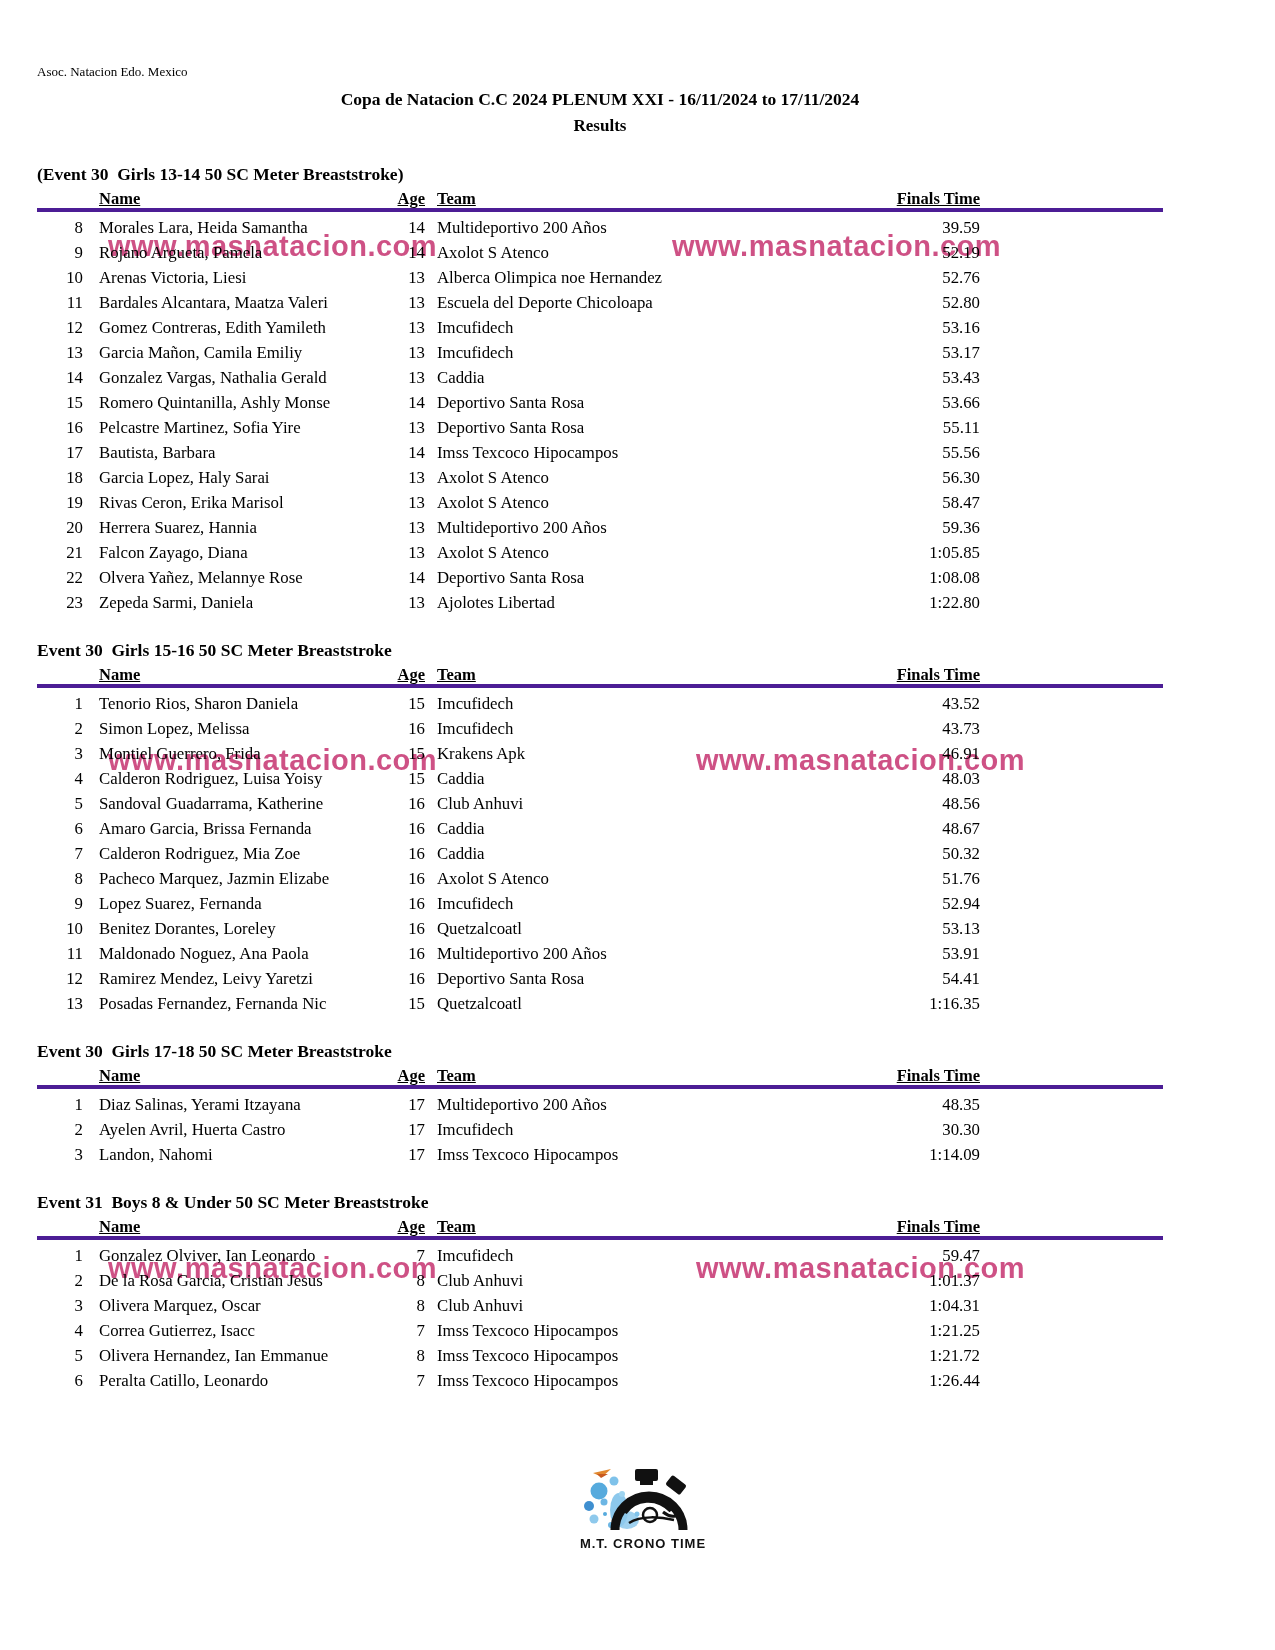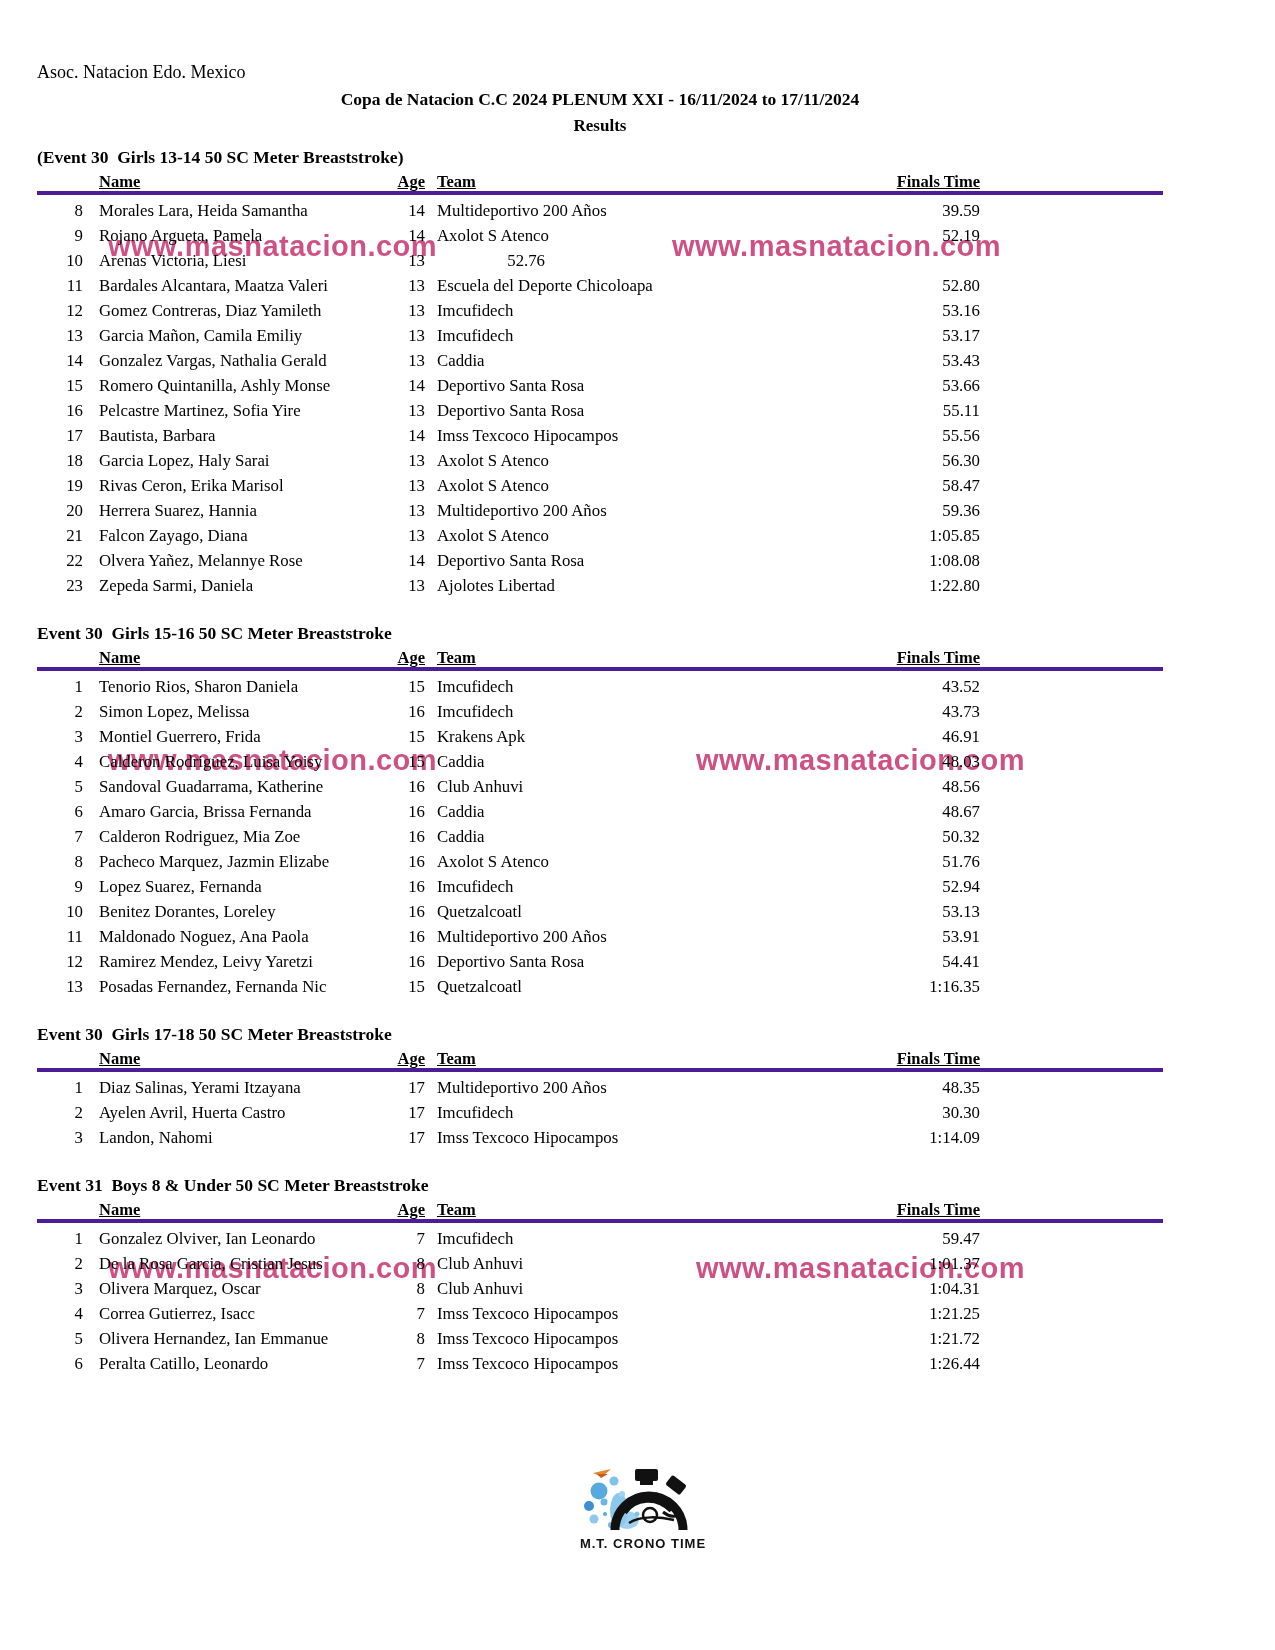--- a/index.html
+++ b/index.html
@@ -4,27 +4,27 @@
 <style>
   html, body { margin: 0; padding: 0; }
   body {
     width: 1275px; height: 1650px;
     background: #ffffff; color: #000;
     font-family: "Liberation Serif", serif;
     position: relative; overflow: hidden;
   }
   .content { width: 1126px; margin-left: 37px; padding-top: 62px; position: relative; z-index: 2; }
 
-  .top-header { display: flex; justify-content: space-between; font-size: 18px; line-height: 20px; }
+  .top-header { display: flex; justify-content: space-between; font-size: 13px; line-height: 20px; }
   .top-header span { white-space: pre; }
   .title { text-align: center; font-weight: bold; font-size: 17.5px; margin-top: 7px; line-height: 21px; white-space: pre; }
   .subtitle { text-align: center; font-weight: bold; font-size: 17px; margin-top: 6px; line-height: 20px; }
 
   .event-section { margin-top: 25px; }
-  .event-section:first-child { margin-top: 11px; }
+  .event-section:first-child { margin-top: 28px; }
   .event-heading { font-size: 17.5px; font-weight: bold; margin: 0; line-height: 21px; white-space: pre; }
 
   .col-header {
     display: flex; align-items: baseline;
     border-bottom: 4px solid #4c1d95;
     padding: 4px 0 0; margin-top: 1px;
     font-weight: bold; font-size: 16.5px; line-height: 18px;
   }
   .col-label { text-decoration: underline; }
 
@@ -92,32 +92,33 @@
     <span class="c-rank">9</span>
     <span class="c-name">Rojano Argueta, Pamela</span>
     <span class="c-age">14</span>
     <span class="c-team">Axolot S Atenco</span>
     <span class="c-time">52.19</span>
   </div>
           <div class="row">
     <span class="c-rank">10</span>
     <span class="c-name">Arenas Victoria, Liesi</span>
     <span class="c-age">13</span>
+    <span class="c-team">Alberca Olimpica noe Hernandez</span>
     <span class="c-time">52.76</span>
   </div>
           <div class="row">
     <span class="c-rank">11</span>
     <span class="c-name">Bardales Alcantara, Maatza Valeri</span>
     <span class="c-age">13</span>
     <span class="c-team">Escuela del Deporte Chicoloapa</span>
     <span class="c-time">52.80</span>
   </div>
           <div class="row">
     <span class="c-rank">12</span>
-    <span class="c-name">Gomez Contreras, Diaz Yamileth</span>
+    <span class="c-name">Gomez Contreras, Edith Yamileth</span>
     <span class="c-age">13</span>
     <span class="c-team">Imcufidech</span>
     <span class="c-time">53.16</span>
   </div>
           <div class="row">
     <span class="c-rank">13</span>
     <span class="c-name">Garcia Mañon, Camila Emiliy</span>
     <span class="c-age">13</span>
     <span class="c-team">Imcufidech</span>
     <span class="c-time">53.17</span>

